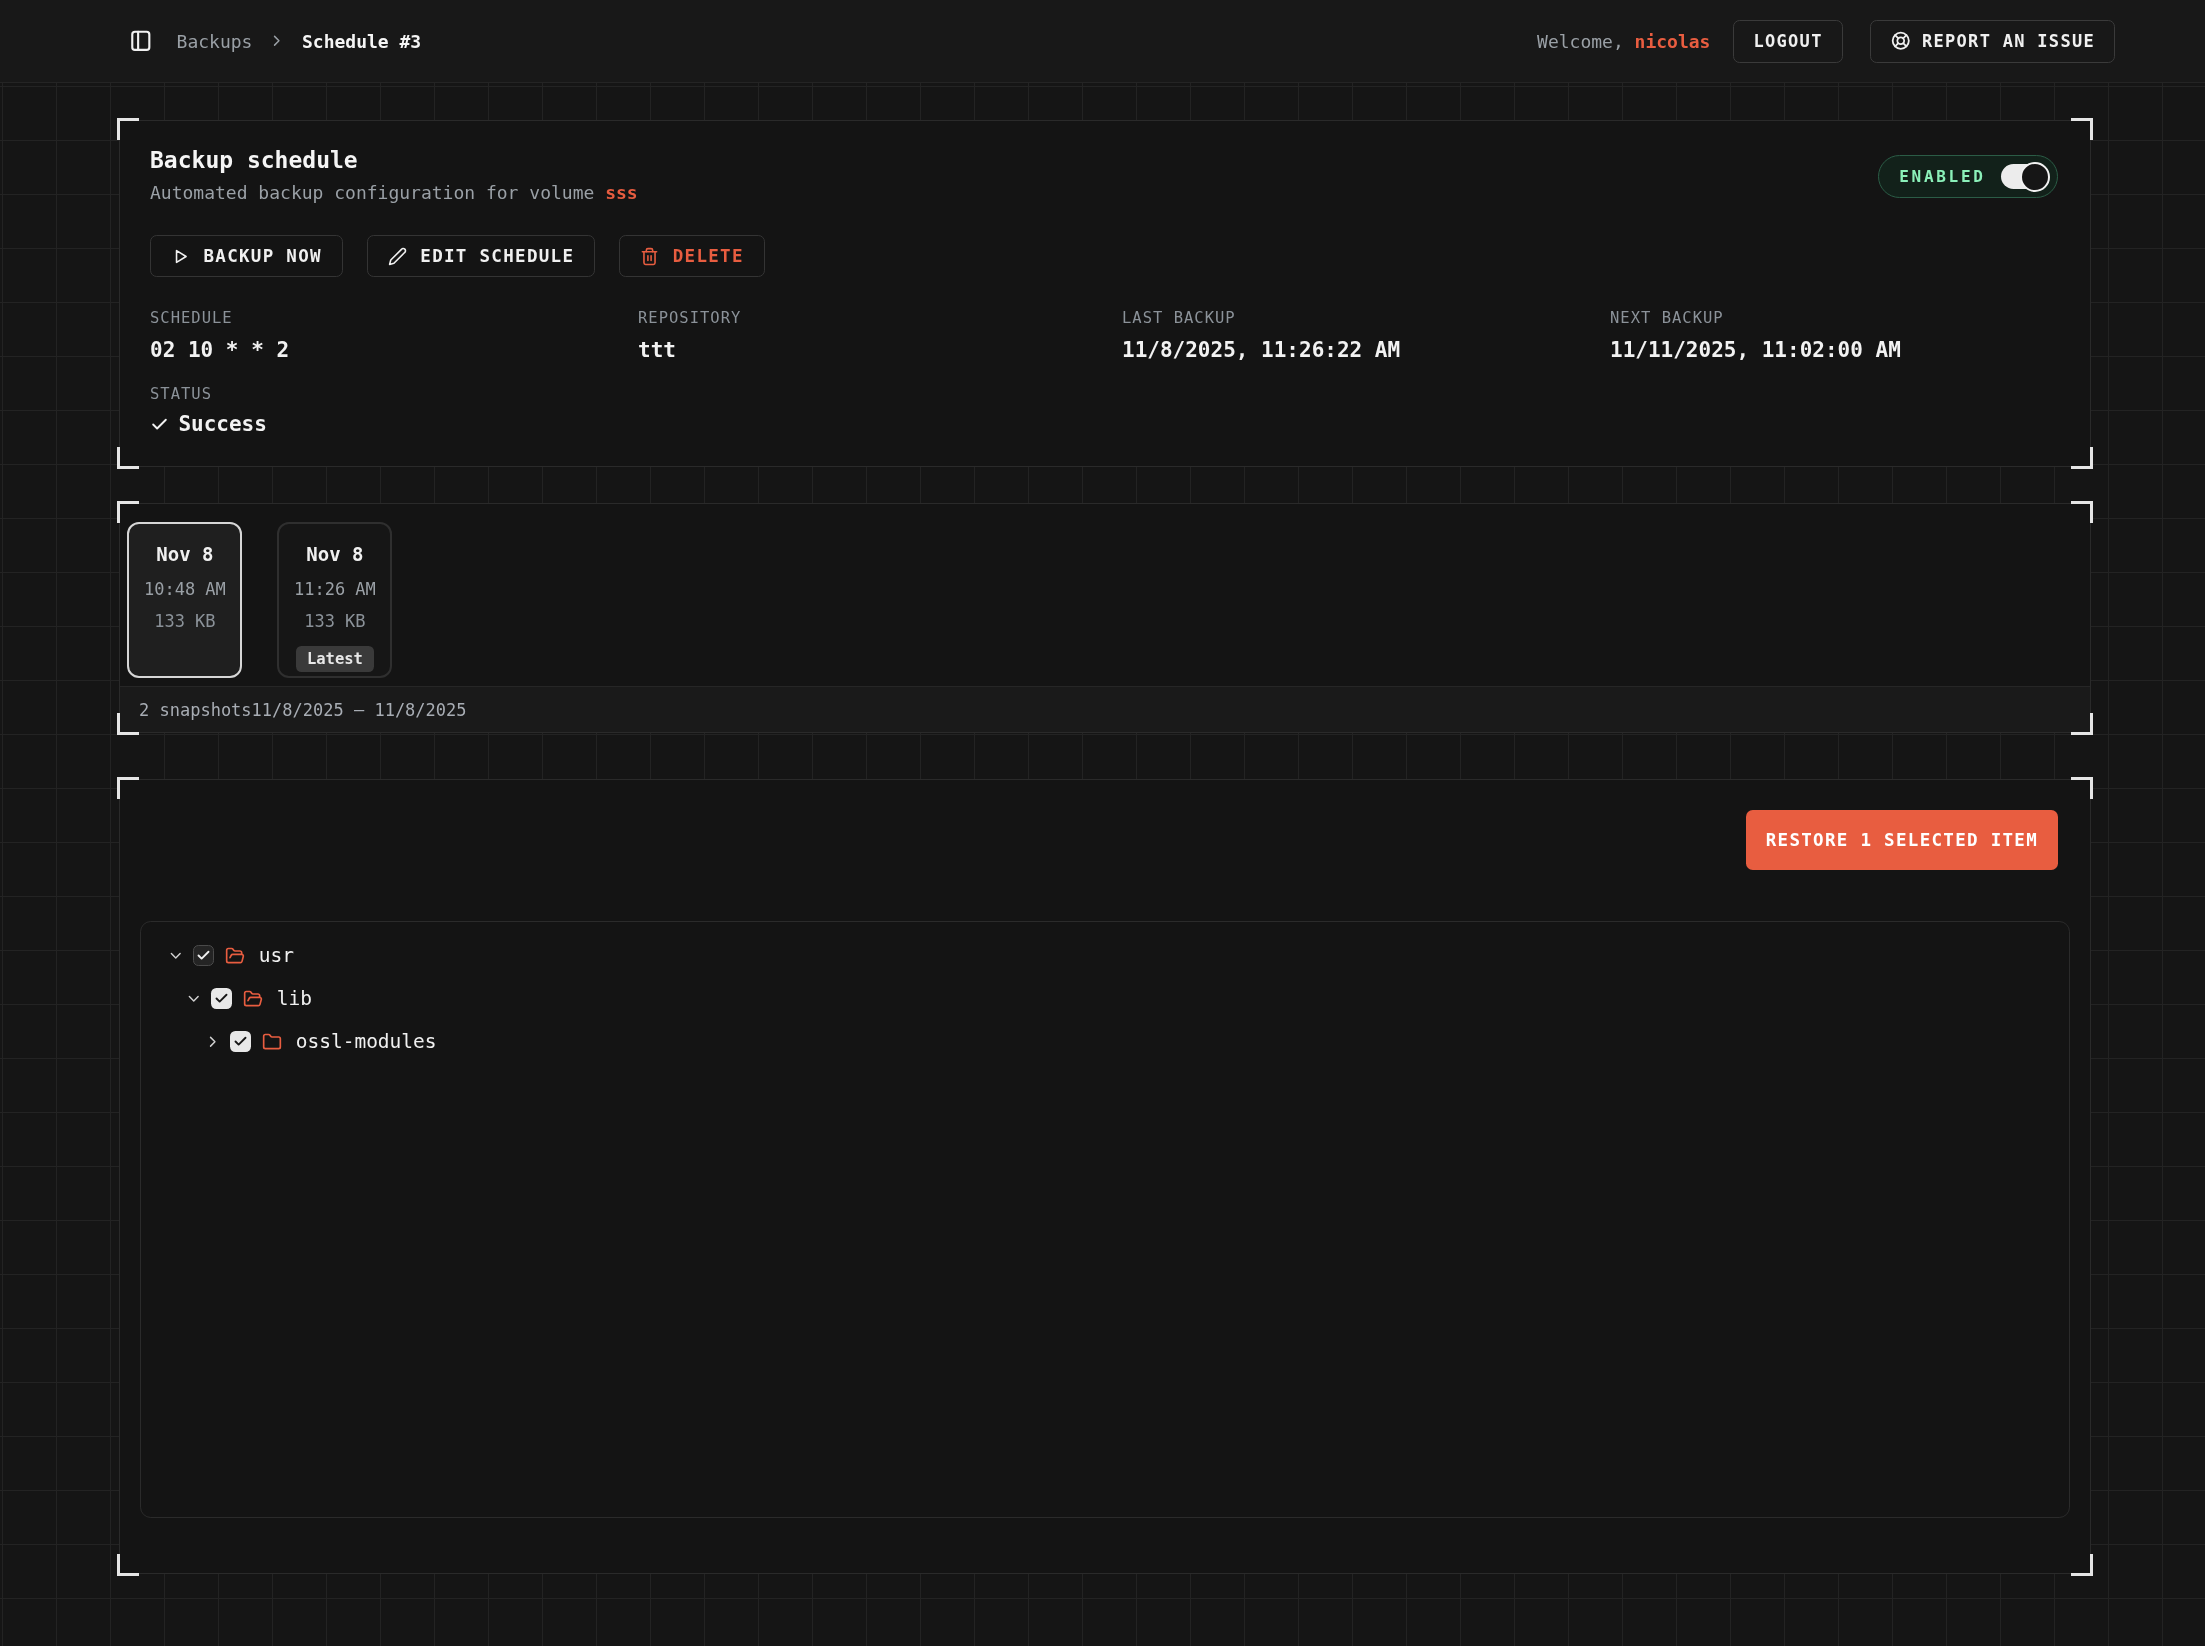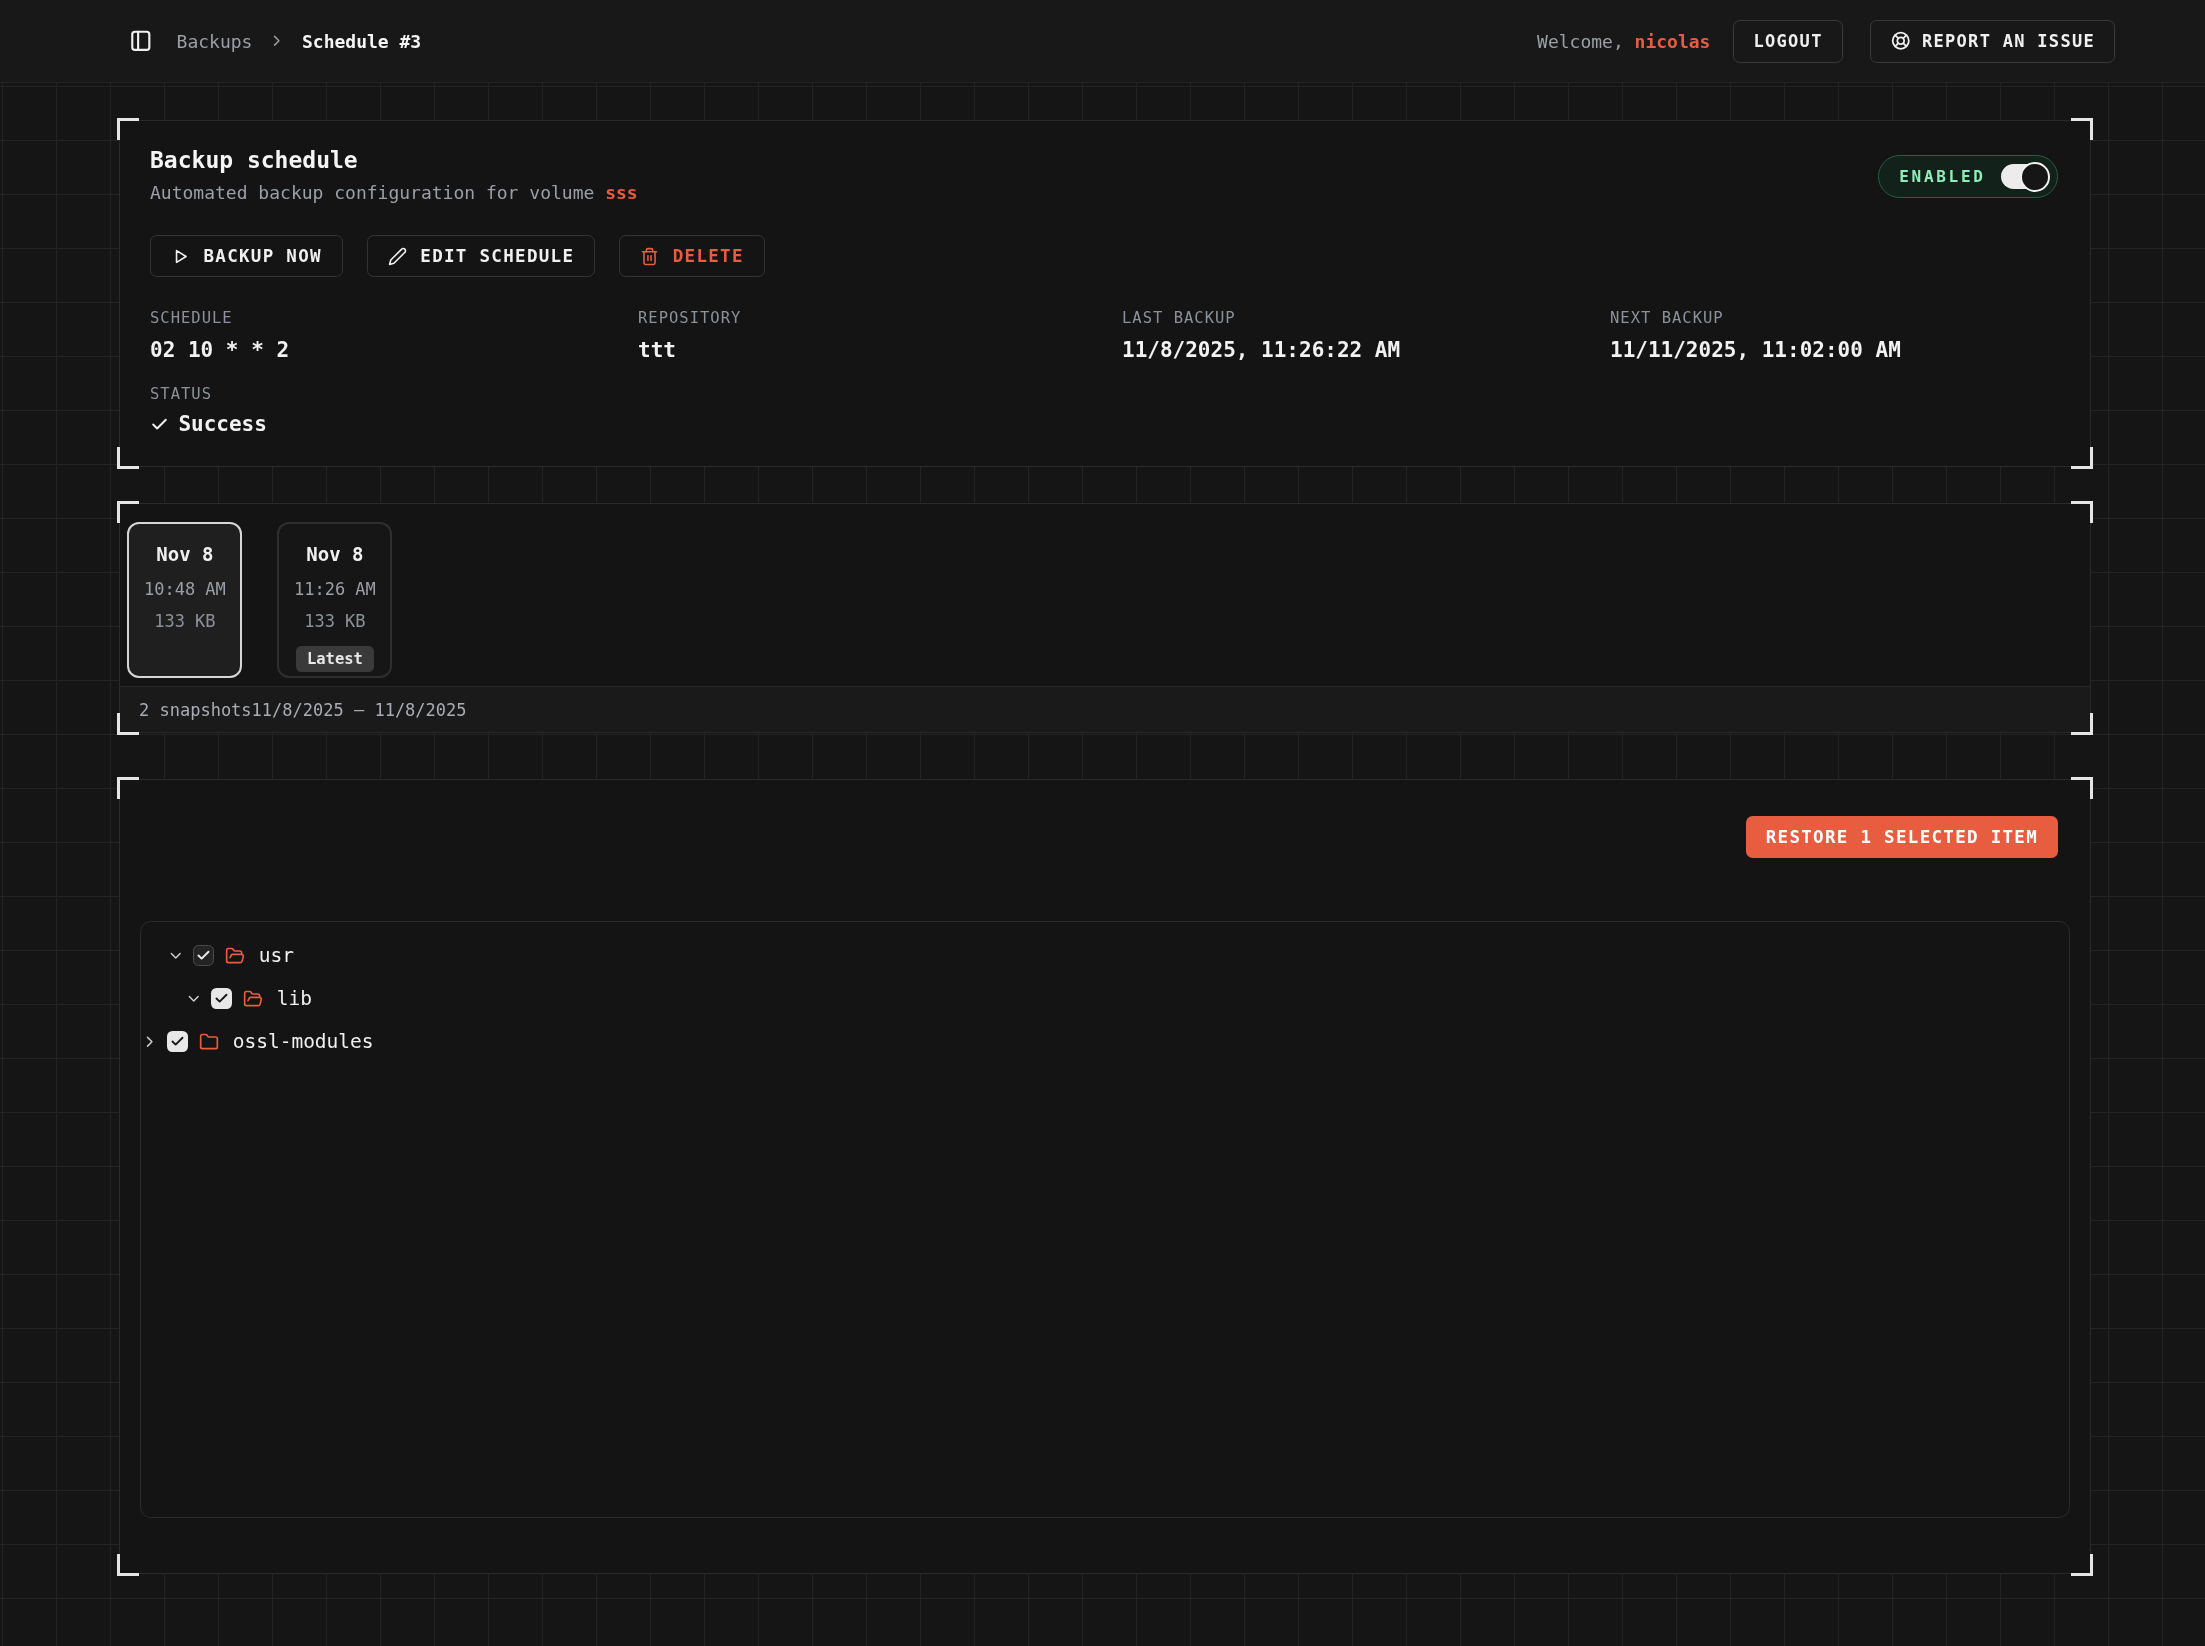--- a/index.html
+++ b/index.html
@@ -111,21 +111,21 @@
     position:absolute;left:0;right:0;bottom:0;height:46px;
     background:#1a1a1a;border-top:1.3px solid #262626;
     display:flex;align-items:center;justify-content:flex-start;
     padding:0 16px 0 19px;
   }
   .snap-footer span{font-size:17px;color:#a8adb4;white-space:nowrap;}
 
   
   #panel-files .head{position:absolute;left:30px;top:25.6px;}
   .btn-restore{
-    position:absolute;right:32px;top:36px;height:42px;
+    position:absolute;right:32px;top:30px;height:60px;
     display:inline-flex;align-items:center;padding:0 20px;
     background:var(--accent);border:none;border-radius:6.7px;
     color:#fff;font-family:inherit;font-size:17.5px;font-weight:bold;letter-spacing:1.3px;
     white-space:nowrap;cursor:pointer;
   }
   .tree-box{
     position:absolute;left:19.5px;right:20px;top:141px;bottom:55px;
     border:1.3px solid #2b2b2b;border-radius:10.8px;background:#141414;
     padding-top:12px;overflow:hidden;
   }
@@ -335,21 +335,21 @@
           </svg>
       </span>
       <span class="folder icon">
         <svg width="20" height="20" viewBox="0 0 24 24" fill="none" stroke="currentColor" stroke-width="2" stroke-linecap="round" stroke-linejoin="round">
             <path d="m6 14 1.5-2.9A2 2 0 0 1 9.24 10H20a2 2 0 0 1 1.94 2.5l-1.54 6a2 2 0 0 1-1.95 1.5H4a2 2 0 0 1-2-2V5a2 2 0 0 1 2-2h3.9a2 2 0 0 1 1.69.9l.81 1.2a2 2 0 0 0 1.67.9H18a2 2 0 0 1 2 2v2"></path>
           </svg>
       </span>
       <span class="name">lib</span>
     </div>
 
-    <div class="tree-row" style="">
+    <div class="tree-row" style="padding-left:63px;">
       <span class="twisty icon">
         <svg width="17.5" height="17.5" viewBox="0 0 24 24" fill="none" stroke="#d0d0d0" stroke-width="2" stroke-linecap="round" stroke-linejoin="round">
             <path d="m9 18 6-6-6-6"></path>
           </svg>
       </span>
       <span class="checkbox light">
         <svg width="15" height="15" viewBox="0 0 24 24" fill="none" stroke="currentColor" stroke-width="3" stroke-linecap="round" stroke-linejoin="round">
             <path d="M20 6 9 17l-5-5"></path>
           </svg>
       </span>

